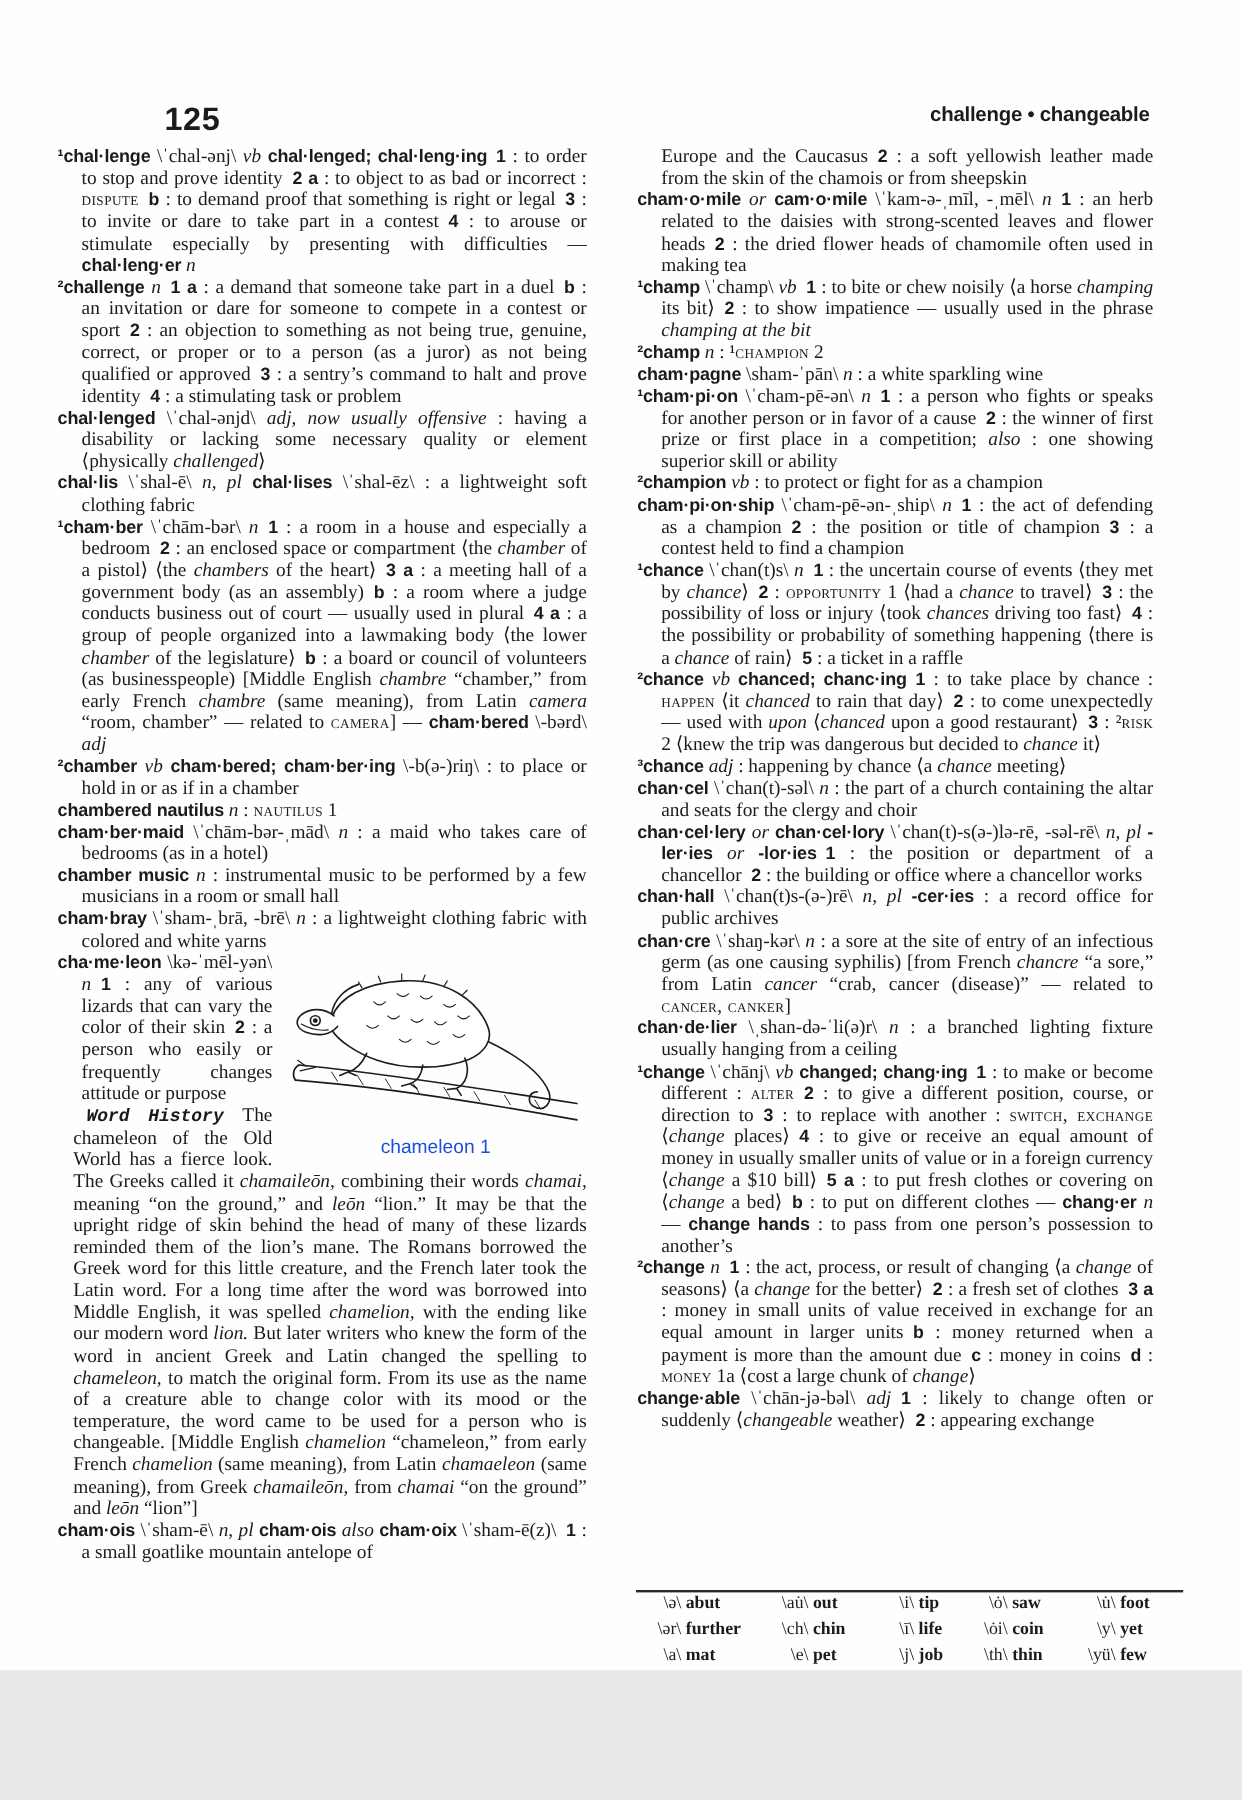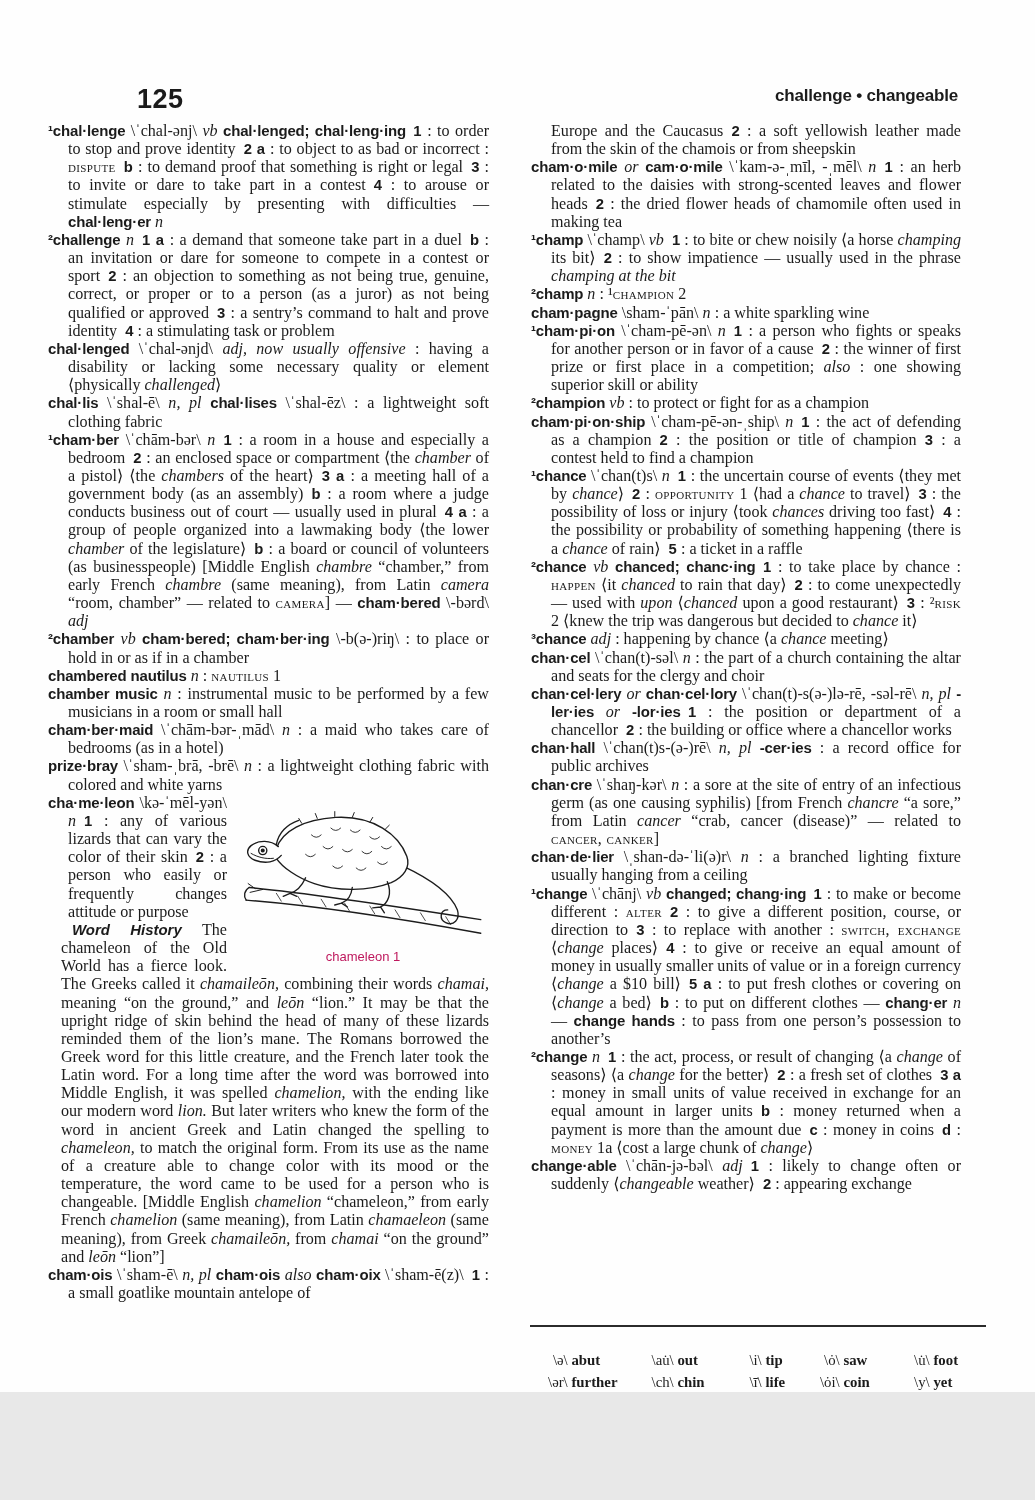--- a/index.html
+++ b/index.html
@@ -10,29 +10,29 @@
   .guide-words{position:absolute;right:77px;top:86px;font-family:"Liberation Sans",sans-serif;
         font-weight:700;font-size:17px;letter-spacing:-0.2px;}
   .col{position:absolute;top:122px;font-size:16.1px;line-height:18.15px;text-align:justify;}
   .col-left{left:48px;width:441px;}
   .col-right{left:531px;width:430px;}
   .entry{margin:0;padding-left:20px;text-indent:-20px;}
   .entry.cont{padding-left:20px;text-indent:0;}
   .entry.word-history{padding-left:0;margin-left:13px;text-indent:11px;}
   .hw{font-family:"Liberation Sans",sans-serif;font-weight:700;font-size:0.93em;letter-spacing:-0.15px;}
   .b{font-family:"Liberation Sans",sans-serif;font-weight:700;font-size:0.92em;}
-  .bi{font-family:Liberation Sans, sans-serif;font-weight:700;font-style:italic;font-size:0.93em;}
+  .bi{font-family:Liberation Mono, monospace;font-weight:700;font-style:italic;font-size:0.93em;}
   .i{font-style:italic;}
   .p{}
   .sc{font-variant:small-caps;letter-spacing:0.35px;}
   .figure-float{float:right;width:252px;margin:2px 0 3px 10px;text-align:center;}
   .figure-float svg{display:block;width:252px;height:146px;}
-  .fig-caption{font-family:"Liberation Sans",sans-serif;font-size:13px;margin-top:6px;color:#be185d;}
+  .fig-caption{font-family:"Liberation Sans",sans-serif;font-size:16px;margin-top:6px;color:#1d4ed8;}
   .pron-key{position:absolute;left:530px;top:1325px;width:456px;border-top:2.5px solid #2b2b2b;
-        padding-top:24px;}
+        padding-top:0;}
   .key-grid{display:grid;grid-template-columns:106px 88px 78px 90px 94px;row-gap:2.5px;
         font-size:14.8px;line-height:19px;}
   .kcell{white-space:nowrap;}
   .ks{display:inline-block;min-width:2.55em;text-align:right;}
   .kw{font-weight:700;}
 </style>
 </head>
 <body>
 
 <div class="page">
@@ -42,23 +42,23 @@
 
   <div class="col col-left">
 
     <p class="entry"><span class="hw">¹chal·lenge </span><span class="p">\ˈchal-ənj\ </span><span class="i">vb </span><span class="hw">chal·lenged; chal·leng·ing </span><span class="b">1 </span><span class="p">: to order to stop and prove identity </span><span class="b">2 a </span><span class="p">: to object to as bad or incorrect : </span><span class="sc">dispute</span><span class="p"> </span><span class="b">b </span><span class="p">: to demand proof that something is right or legal </span><span class="b">3 </span><span class="p">: to invite or dare to take part in a contest </span><span class="b">4 </span><span class="p">: to arouse or stimulate especially by presenting with difficulties — </span><span class="hw">chal·leng·er </span><span class="i">n</span></p>
       <p class="entry"><span class="hw">²challenge </span><span class="i">n</span><span class="p"> </span><span class="b">1 a </span><span class="p">: a demand that someone take part in a duel </span><span class="b">b </span><span class="p">: an invitation or dare for someone to compete in a contest or sport </span><span class="b">2 </span><span class="p">: an objection to something as not being true, genuine, correct, or proper or to a person (as a juror) as not being qualified or approved </span><span class="b">3 </span><span class="p">: a sentry’s command to halt and prove identity </span><span class="b">4 </span><span class="p">: a stimulating task or problem</span></p>
       <p class="entry"><span class="hw">chal·lenged </span><span class="p">\ˈchal-ənjd\ </span><span class="i">adj, now usually offensive </span><span class="p">: having a disability or lacking some necessary quality or element ⟨physically </span><span class="i">challenged</span><span class="p">⟩</span></p>
       <p class="entry"><span class="hw">chal·lis </span><span class="p">\ˈshal-ē\ </span><span class="i">n, pl </span><span class="hw">chal·lises </span><span class="p">\ˈshal-ēz\ : a lightweight soft clothing fabric</span></p>
       <p class="entry"><span class="hw">¹cham·ber </span><span class="p">\ˈchām-bər\ </span><span class="i">n</span><span class="p"> </span><span class="b">1 </span><span class="p">: a room in a house and especially a bedroom </span><span class="b">2 </span><span class="p">: an enclosed space or compartment ⟨the </span><span class="i">chamber</span><span class="p"> of a pistol⟩ ⟨the </span><span class="i">chambers</span><span class="p"> of the heart⟩ </span><span class="b">3 a </span><span class="p">: a meeting hall of a government body (as an assembly) </span><span class="b">b </span><span class="p">: a room where a judge conducts business out of court — usually used in plural </span><span class="b">4 a </span><span class="p">: a group of people organized into a lawmaking body ⟨the lower </span><span class="i">chamber</span><span class="p"> of the legislature⟩ </span><span class="b">b </span><span class="p">: a board or council of volunteers (as businesspeople) [Middle English </span><span class="i">chambre</span><span class="p"> “chamber,” from early French </span><span class="i">chambre</span><span class="p"> (same meaning), from Latin </span><span class="i">camera</span><span class="p"> “room, chamber” — related to </span><span class="sc">camera</span><span class="p">] — </span><span class="hw">cham·bered </span><span class="p">\-bərd\ </span><span class="i">adj</span></p>
       <p class="entry"><span class="hw">²chamber </span><span class="i">vb </span><span class="hw">cham·bered; cham·ber·ing </span><span class="p">\-b(ə-)riŋ\ : to place or hold in or as if in a chamber</span></p>
       <p class="entry"><span class="hw">chambered nautilus </span><span class="i">n </span><span class="p">: </span><span class="sc">nautilus</span><span class="p"> 1</span></p>
+      <p class="entry"><span class="hw">cham·ber·maid </span><span class="p">\ˈchām-bər-ˌmād\ </span><span class="i">n </span><span class="p">: a maid who takes care of bedrooms (as in a hotel)</span></p>
       <p class="entry"><span class="hw">chamber music </span><span class="i">n </span><span class="p">: instrumental music to be performed by a few musicians in a room or small hall</span></p>
-      <p class="entry"><span class="hw">cham·ber·maid </span><span class="p">\ˈchām-bər-ˌmād\ </span><span class="i">n </span><span class="p">: a maid who takes care of bedrooms (as in a hotel)</span></p>
-      <p class="entry"><span class="hw">prize·bray </span><span class="p">\ˈsham-ˌbrā, -brē\ </span><span class="i">n </span><span class="p">: a lightweight clothing fabric with colored and white yarns</span></p>
+      <p class="entry"><span class="hw">cham·bray </span><span class="p">\ˈsham-ˌbrā, -brē\ </span><span class="i">n </span><span class="p">: a lightweight clothing fabric with colored and white yarns</span></p>
       <div class="figure-float">
       <svg viewBox="0 0 250 150" fill="none" stroke="#1c1c1c" stroke-width="1.4" stroke-linecap="round">
 
         <path d="M8,94 C62,99 150,112 246,127"></path>
         <path d="M5,107 C70,112 152,124 246,141"></path>
         <path d="M8,94 C3,97 2,103 5,107"></path>
         <path d="M22,96 l-13,3 M14,95 l-7,-5" stroke-width="1"></path>
         <path d="M36,100 l5,8 M58,103 l5,8 M82,106 l5,8 M106,110 l5,8 M132,113 l5,8 M158,117 l5,8 M184,120 l5,8 M210,124 l5,8" stroke-width="0.8"></path>
 
         <path d="M166,72 C196,86 216,102 222,117 C225,127 218,134 210,130 C203,127 204,117 212,117"></path>

